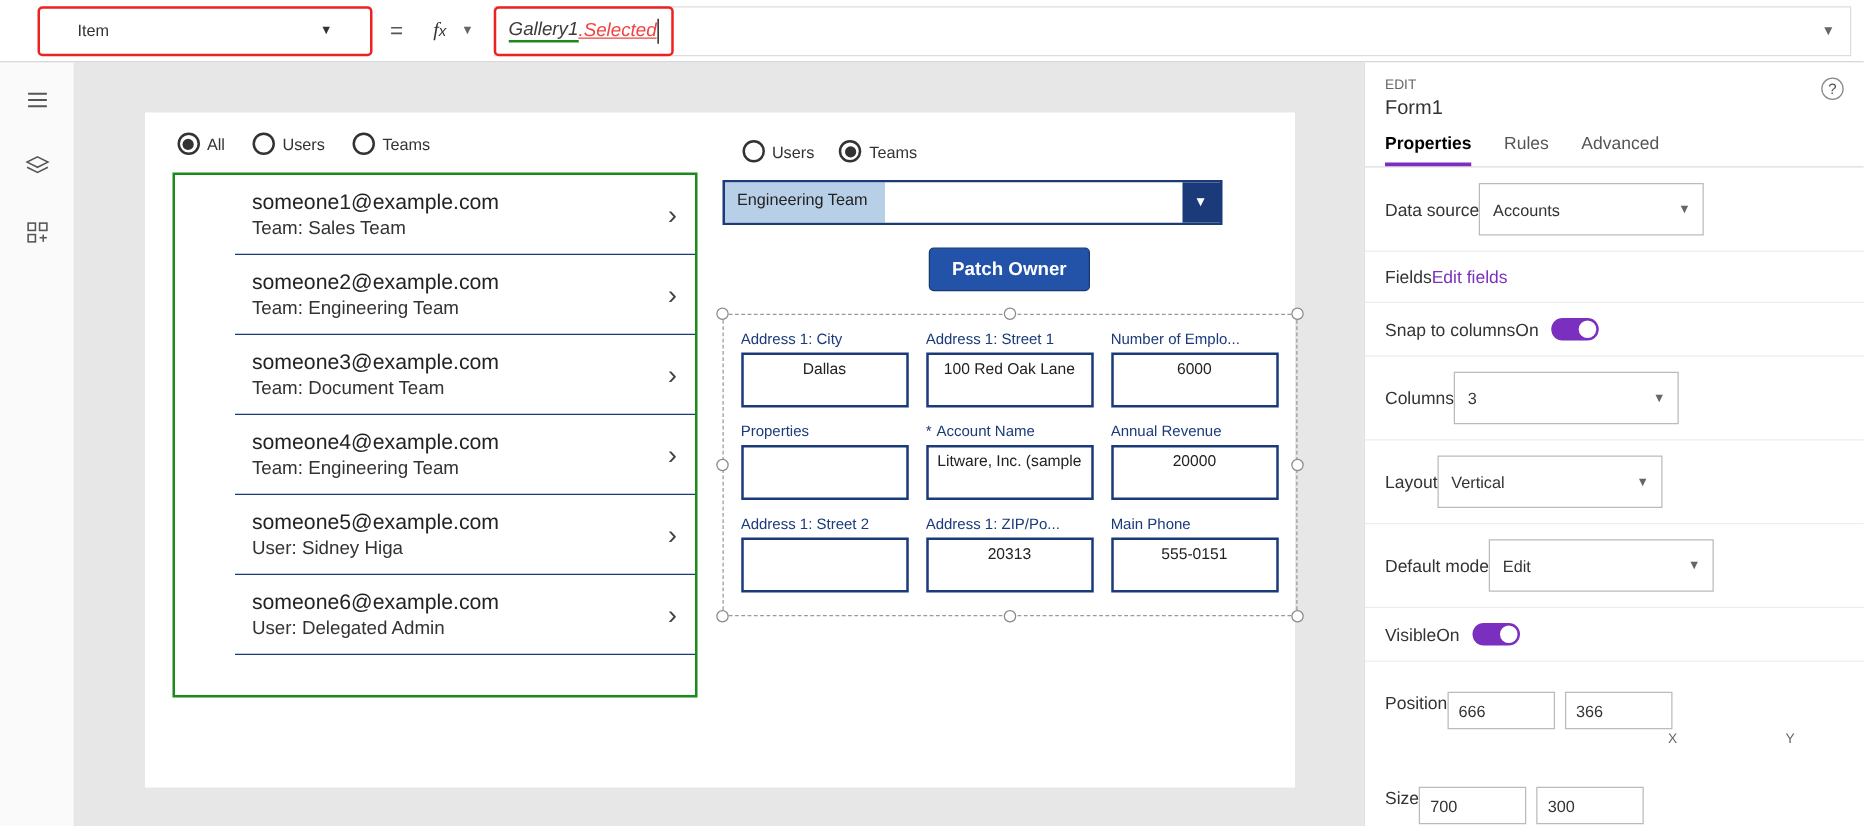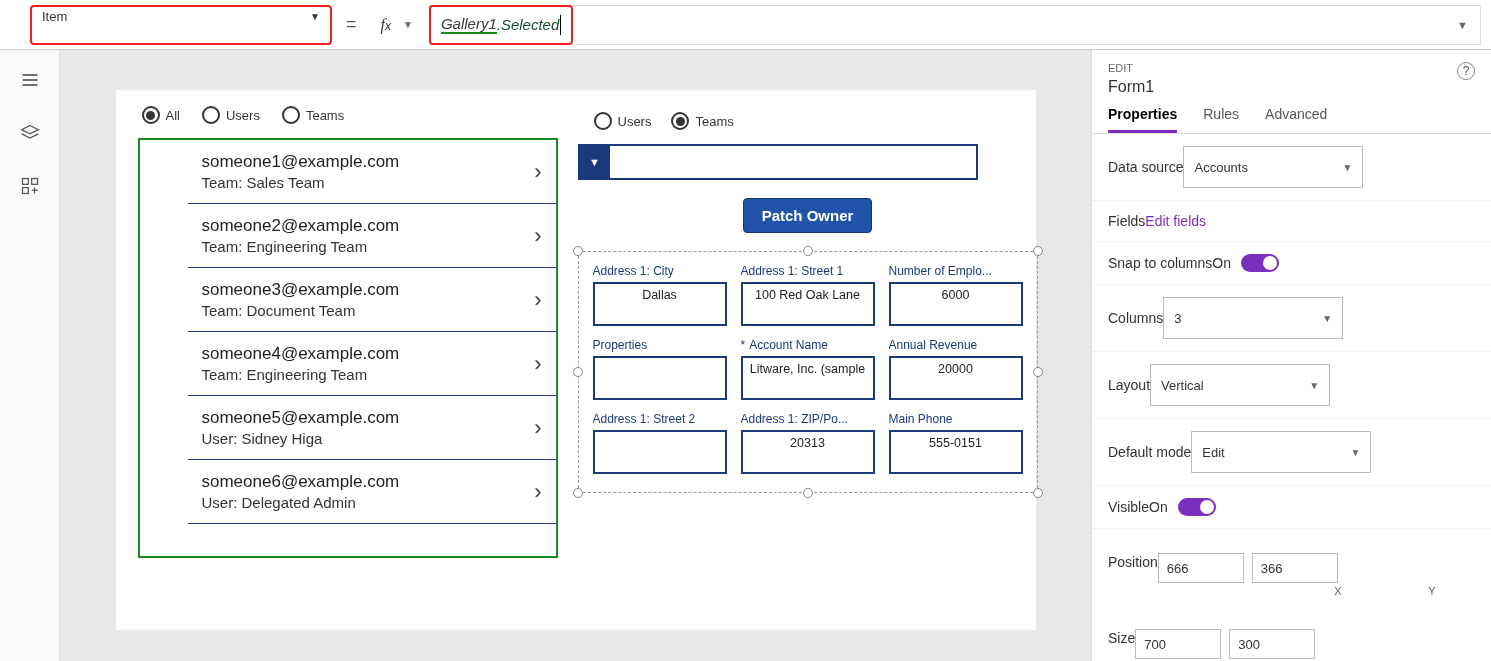--- a/index.html
+++ b/index.html
@@ -1,26 +1,26 @@
 <!DOCTYPE html>
 <html><head>
 <meta charset="utf-8">
 <style>
 * { box-sizing: border-box; margin: 0; padding: 0; font-family: "Segoe UI", Arial, sans-serif; }
 body { background: #fff; font-size: 13px; color: #333; }
 .topbar { display: flex; align-items: center; height: 50px; border-bottom: 1px solid #ccc; padding: 0 10px 0 30px; gap: 8px; }
-.prop-select { border: 2.5px solid #ee2020; border-radius: 4px; padding: 2px 0; display: flex; align-items: flex-start; width: 302px; height: 40px; justify-content: space-between; }
+.prop-select { border: 2.5px solid #ee2020; border-radius: 4px; padding: 2px 20px; display: flex; align-items: center; width: 268px; height: 40px; justify-content: space-between; }
 .prop-select-inner { width: 100%; display: flex; align-items: center; justify-content: space-between; padding: 0 10px; }
 .eq { font-size: 18px; color: #555; margin: 0 6px; }
 .fx { font-style: italic; font-family: "Segoe UI", serif; font-size: 16px; margin: 0 4px 0 10px; color: #333; }
 .fx-chev { margin-right: 8px; font-size: 10px; color: #666; }
 .formula-wrap { flex: 1; display: flex; align-items: center; height: 40px; border: 1px solid #ddd; }
 .formula-highlight { border: 2.5px solid #ee2020; border-radius: 4px; height: 40px; display: flex; align-items: center; padding: 0 10px; font-family: "Consolas", monospace; font-size: 15px; margin-left: -1px; }
 .formula-highlight .g1 { color: #3a3a3a; font-style: italic; border-bottom: 2px solid #1a8a1a; }
-.formula-highlight .sel { color: #14532d; font-style: italic; }
+.formula-highlight .sel { color: #ef4444; font-style: italic; text-decoration: underline; }
 .formula-cursor { border-right: 1px solid #000; height: 20px; margin-left: 1px; }
 .formula-rest { flex: 1; }
 .form-chev { padding: 0 12px; color: #666; font-size: 11px; }
 .main { display: flex; height: calc(100vh - 50px); }
 .leftrail { width: 60px; border-right: 1px solid #e5e5e5; background: #fafafa; display: flex; flex-direction: column; align-items: center; padding-top: 20px; gap: 30px; }
 .leftrail svg { width: 20px; height: 20px; stroke: #555; fill: none; }
 .canvas-area { flex: 1; background: #e7e7e7; display: flex; justify-content: center; padding-top: 40px; overflow: hidden; }
 .canvas { background: #fff; width: 920px; height: 540px; display: flex; padding: 16px 22px; gap: 20px; }
 .gal-col { flex: 0 0 420px; display: flex; flex-direction: column; }
 .radio-row { display: flex; gap: 22px; align-items: center; margin-bottom: 14px; margin-left: 4px; }
@@ -189,20 +189,21 @@
               <span>Users</span>
             </div>
           <div class="radio">
               <span class="circ">
                 <span class="dot"></span>
               </span>
               <span>Teams</span>
             </div>
         </div>
         <div class="dd">
+          <div class="dd-text">Engineering Team</div>
           <div class="dd-arr">▼</div>
         </div>
         <button class="pbtn">Patch Owner</button>
         <div class="form-sel">
           <div class="form-box" id="form-box">
               <div class="fld">
                 <div class="fl">Address 1: City</div>
                 <div class="fv">Dallas</div>
               </div>
               <div class="fld">

